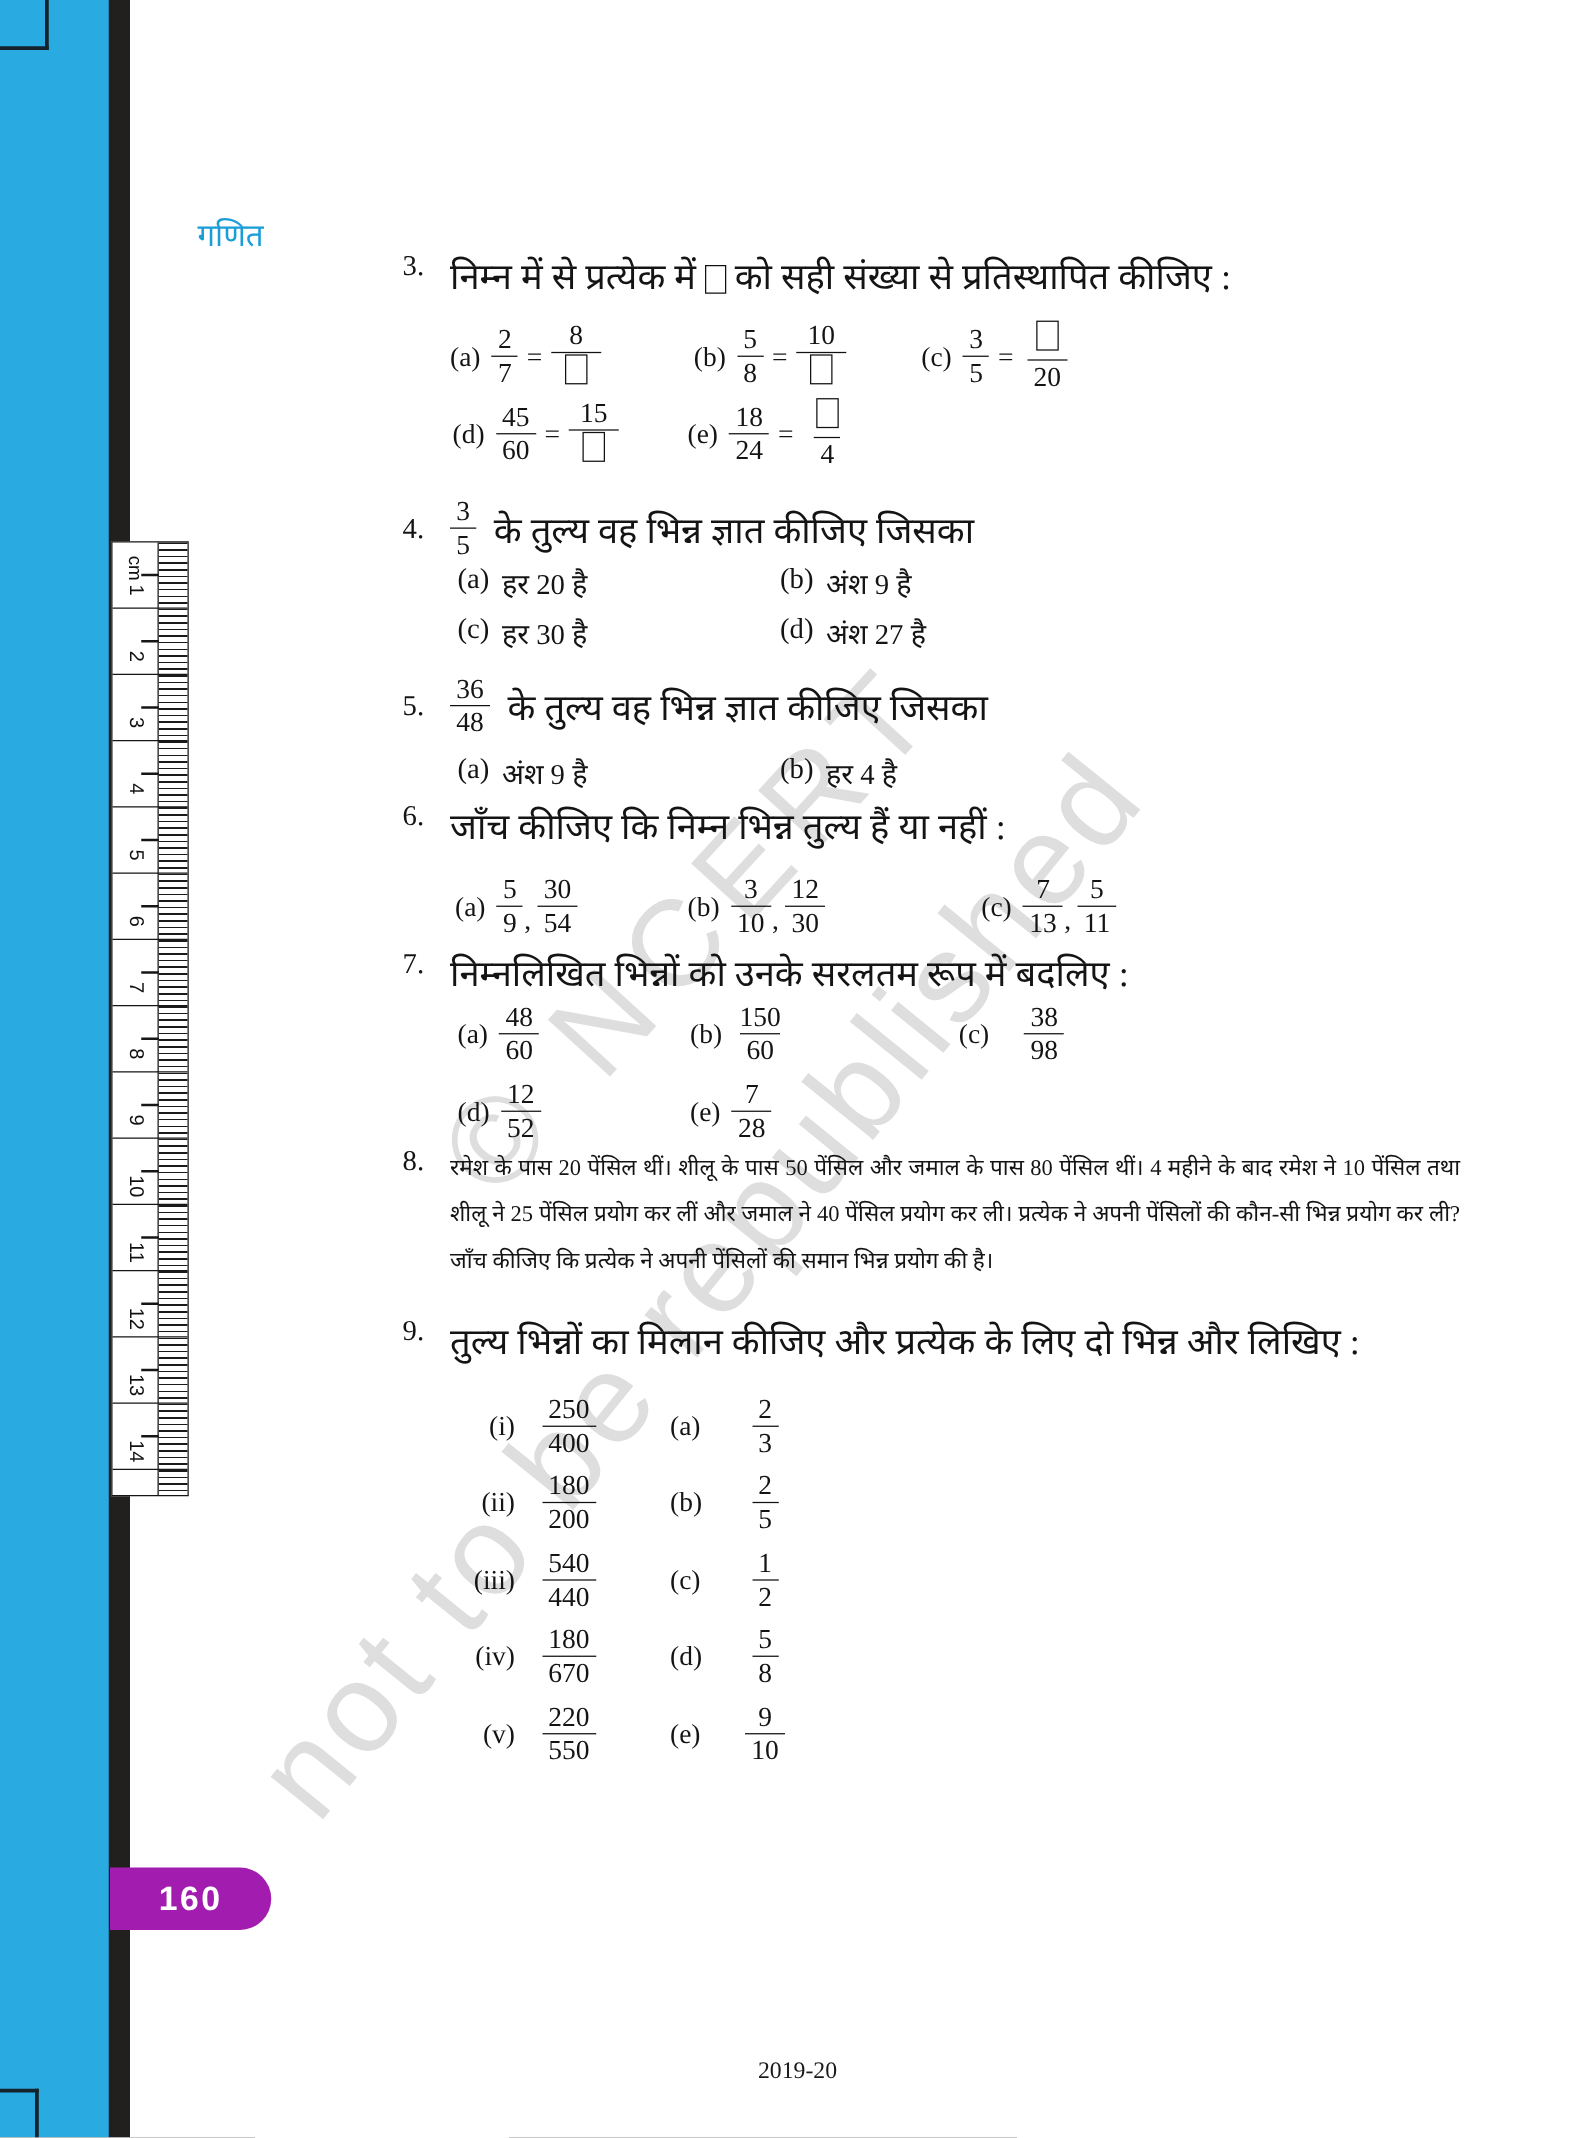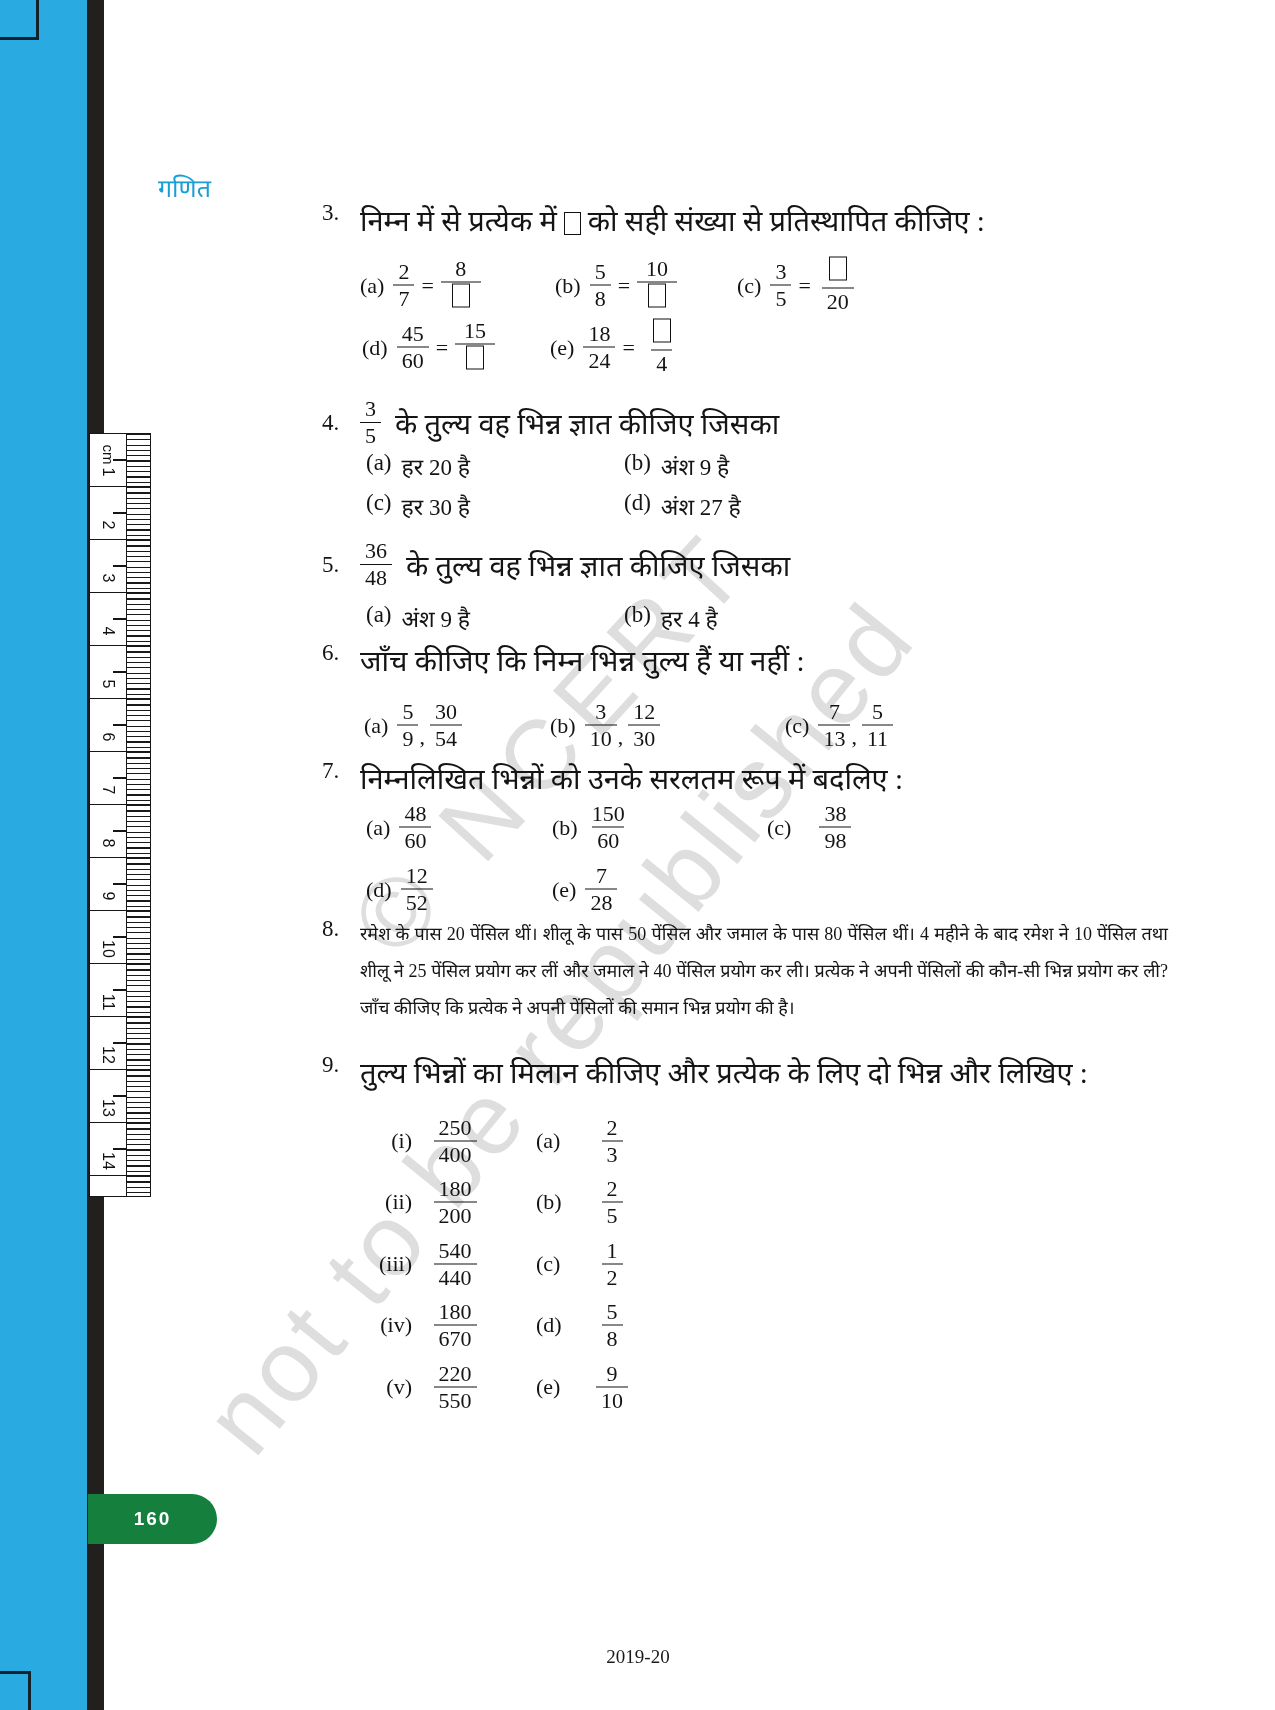--- a/index.html
+++ b/index.html
@@ -23,23 +23,23 @@
                 top:calc(50% - 1px);}
   .rnum{position:absolute;left:18px;bottom:5px;transform:translateX(-50%) rotate(90deg);
         font-family:"Liberation Sans",sans-serif;font-size:16px;color:#111;}
   .rcm{position:absolute;left:18px;top:12px;transform:translateX(-50%) rotate(90deg);
        font-family:"Liberation Sans",sans-serif;font-size:15px;color:#111;}
   .rticks{position:absolute;right:0;top:0;bottom:0;width:23px;border-left:1.6px solid #161616;
           background:repeating-linear-gradient(to bottom,#1a1a1a 0 1.2px,transparent 1.2px 5.3px);}
 
   
   .chapter-header{position:absolute;left:158px;top:170px;font-size:25px;color:#1B9DD8;}
-  .page-badge{position:absolute;left:88px;top:1494px;width:129px;height:50px;background:#15803d;
+  .page-badge{position:absolute;left:88px;top:1494px;width:129px;height:50px;background:#a21caf;
               border-radius:0 26px 26px 0;display:flex;align-items:center;justify-content:center;
-              color:#fff;font-family:"Liberation Sans",sans-serif;font-weight:bold;font-size:19px;
+              color:#fff;font-family:"Liberation Sans",sans-serif;font-weight:bold;font-size:27px;
               letter-spacing:2px;z-index:7;}
   .footer-year{position:absolute;left:488px;top:1646px;width:300px;text-align:center;
                font-family:Liberation Serif, serif;font-size:19px;color:#1a1a1a;}
 
   
   .wm{position:absolute;white-space:nowrap;color:#DEDEDE;z-index:1;
       font-family:"Liberation Sans",sans-serif;}
   .wm1{left:552px;top:742px;font-size:98px;letter-spacing:14px;
        transform:translate(-50%,-50%) rotate(-47.5deg);}
   .wm2{left:560px;top:1028px;font-size:102px;letter-spacing:5px;

